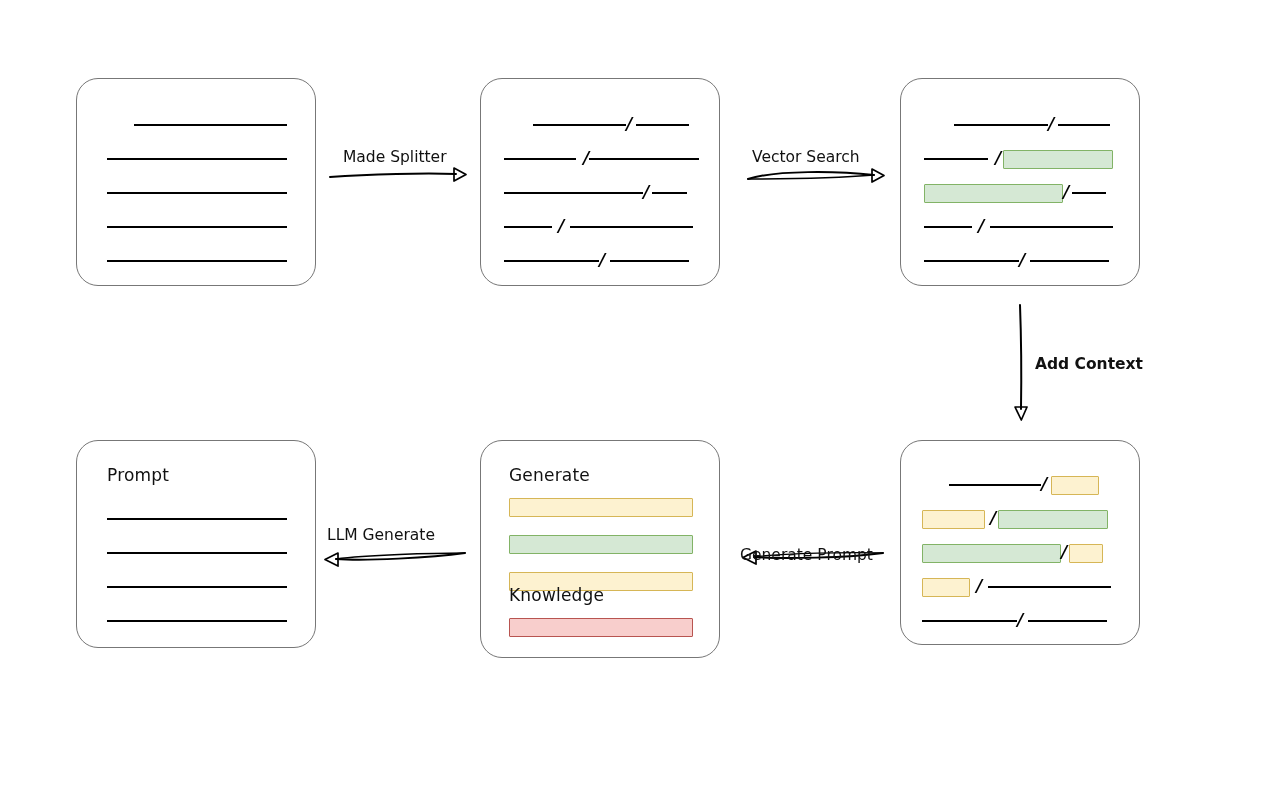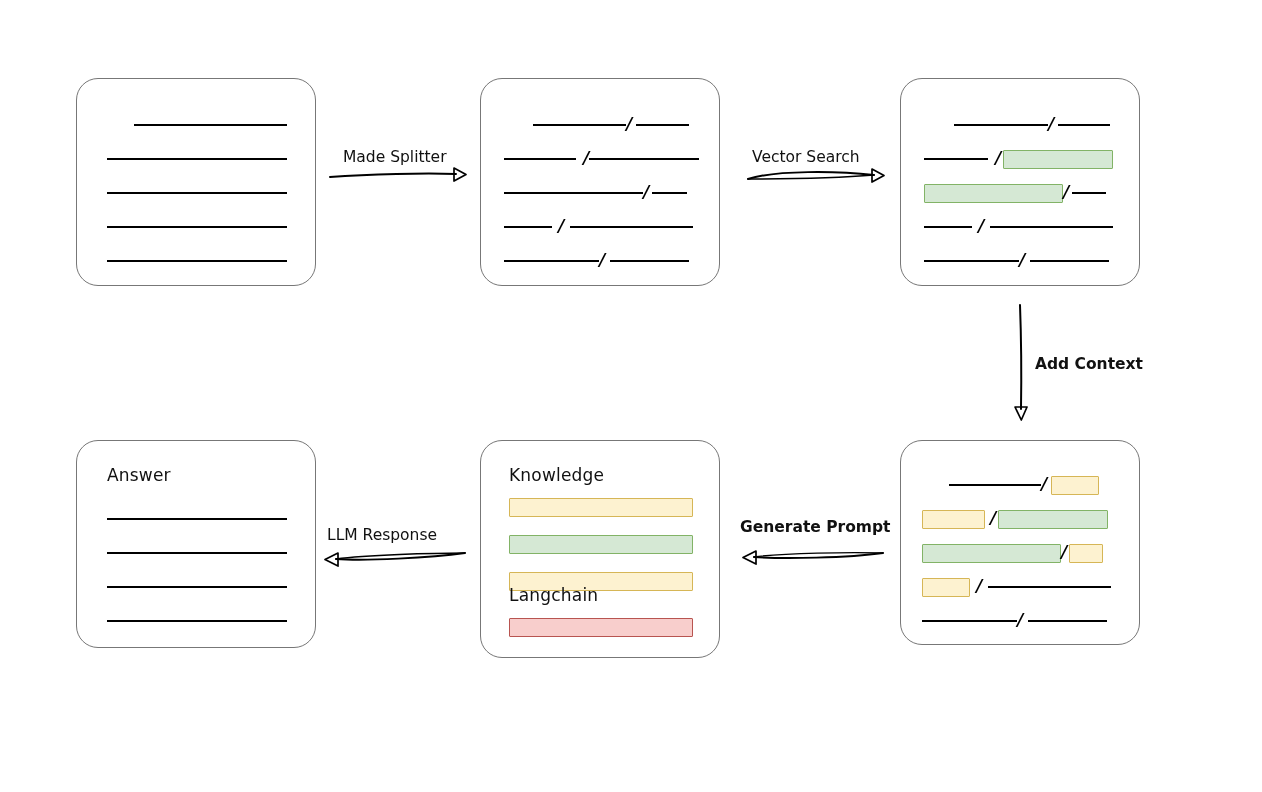--- a/index.html
+++ b/index.html
@@ -187,45 +187,45 @@
         <div class="row" style="top: 172px; padding-left: 23px;">
           <span class="seg" style="width: 95px;"></span>
           <span class="slash">/</span>
           <span class="gap" style="width: 5px;"></span>
           <span class="seg" style="width: 79px;"></span>
         </div>
       </div>
   </div>
 
   <div class="card" id="card-answer" style="left:76px;top:440px;width:240px;height:208px;">
-    <div class="card-label" style="left:30px;top:24px;">Answer</div>
+    <div class="card-label" style="left:30px;top:24px;">Prompt</div>
     <div class="lines">
         <div class="row" style="top: 68px; padding-left: 30px;">
           <span class="seg" style="width: 180px;"></span>
         </div>
         <div class="row" style="top: 102px; padding-left: 30px;">
           <span class="seg" style="width: 180px;"></span>
         </div>
         <div class="row" style="top: 136px; padding-left: 30px;">
           <span class="seg" style="width: 180px;"></span>
         </div>
         <div class="row" style="top: 170px; padding-left: 30px;">
           <span class="seg" style="width: 180px;"></span>
         </div>
       </div>
   </div>
 
   <div class="card" id="card-prompt" style="left:480px;top:440px;width:240px;height:218px;">
-    <div class="card-label" style="left:28px;top:24px;">Knowledge</div>
+    <div class="card-label" style="left:28px;top:24px;">Generate</div>
     <div id="knowledge-bars">
         <div class="bar yellow" style="left: 28px; width: 184px; top: 57px;"></div>
         <div class="bar green" style="left: 28px; width: 184px; top: 94px;"></div>
         <div class="bar yellow" style="left: 28px; width: 184px; top: 131px;"></div>
       </div>
-    <div class="card-label" style="left:28px;top:144px;">Langchain</div>
+    <div class="card-label" style="left:28px;top:144px;">Knowledge</div>
     <div id="question-bars">
         <div class="bar red" style="left: 28px; width: 184px; top: 177px;"></div>
       </div>
   </div>
 
   <div class="card" id="card-context" style="left:900px;top:440px;width:240px;height:205px;">
     <div class="lines">
         <div class="row" style="top: 34px; padding-left: 48px;">
           <span class="seg" style="width: 92px;"></span>
           <span class="slash">/</span>
@@ -286,25 +286,25 @@
   </div>
   <div class="conn-label" style="left:1035px;top:355px;font-weight:bold;">Add Context</div>
 
   <div class="conn" style="left:738px;top:545px;width:145px;height:22px;">
     <svg width="145" height="22" viewBox="0 0 145 22">
       <path d="M145,8 C110,13 45,14 16,12" stroke="#000" stroke-width="2" fill="none" stroke-linecap="round"></path>
       <path d="M145,8 C112,7 46,8 16,12" stroke="#000" stroke-width="1.4" fill="none" stroke-linecap="round"></path>
       <path d="M18,6 L5,12.5 L18,19 Z" stroke="#000" stroke-width="1.7" fill="none" stroke-linejoin="round"></path>
     </svg>
   </div>
-  <div class="conn-label" style="left:740px;top:518px;font-weight:bold;">Generate Prompt</div>
+  <div class="conn-label" style="left:740px;top:546px;">Generate Prompt</div>
 
   <div class="conn" style="left:320px;top:547px;width:145px;height:22px;">
     <svg width="145" height="22" viewBox="0 0 145 22">
       <path d="M145,6 C110,11 45,14 16,12" stroke="#000" stroke-width="2" fill="none" stroke-linecap="round"></path>
       <path d="M145,6 C112,6 46,8 16,12" stroke="#000" stroke-width="1.4" fill="none" stroke-linecap="round"></path>
       <path d="M18,6 L5,12.5 L18,19 Z" stroke="#000" stroke-width="1.7" fill="none" stroke-linejoin="round"></path>
     </svg>
   </div>
-  <div class="conn-label" style="left:327px;top:526px;">LLM Response</div>
+  <div class="conn-label" style="left:327px;top:526px;">LLM Generate</div>
 
 
 </div>
 
 </body></html>

